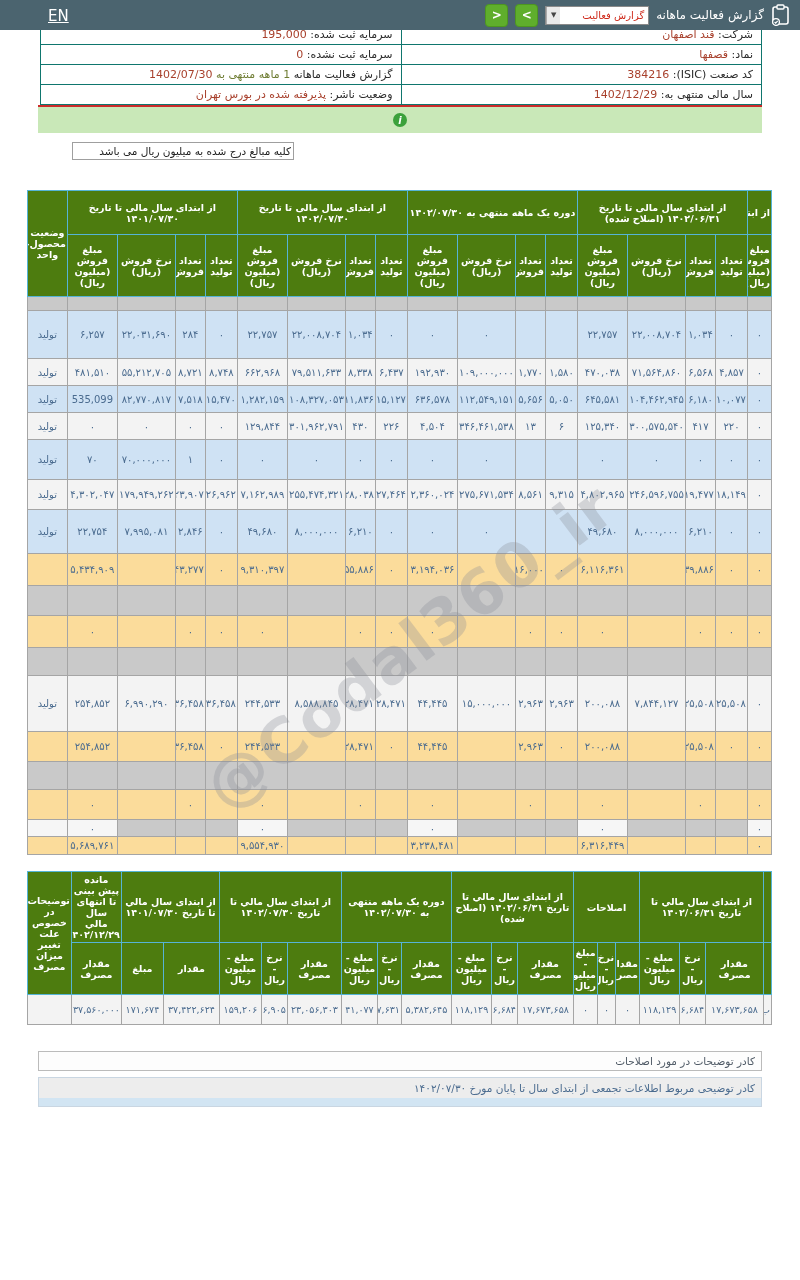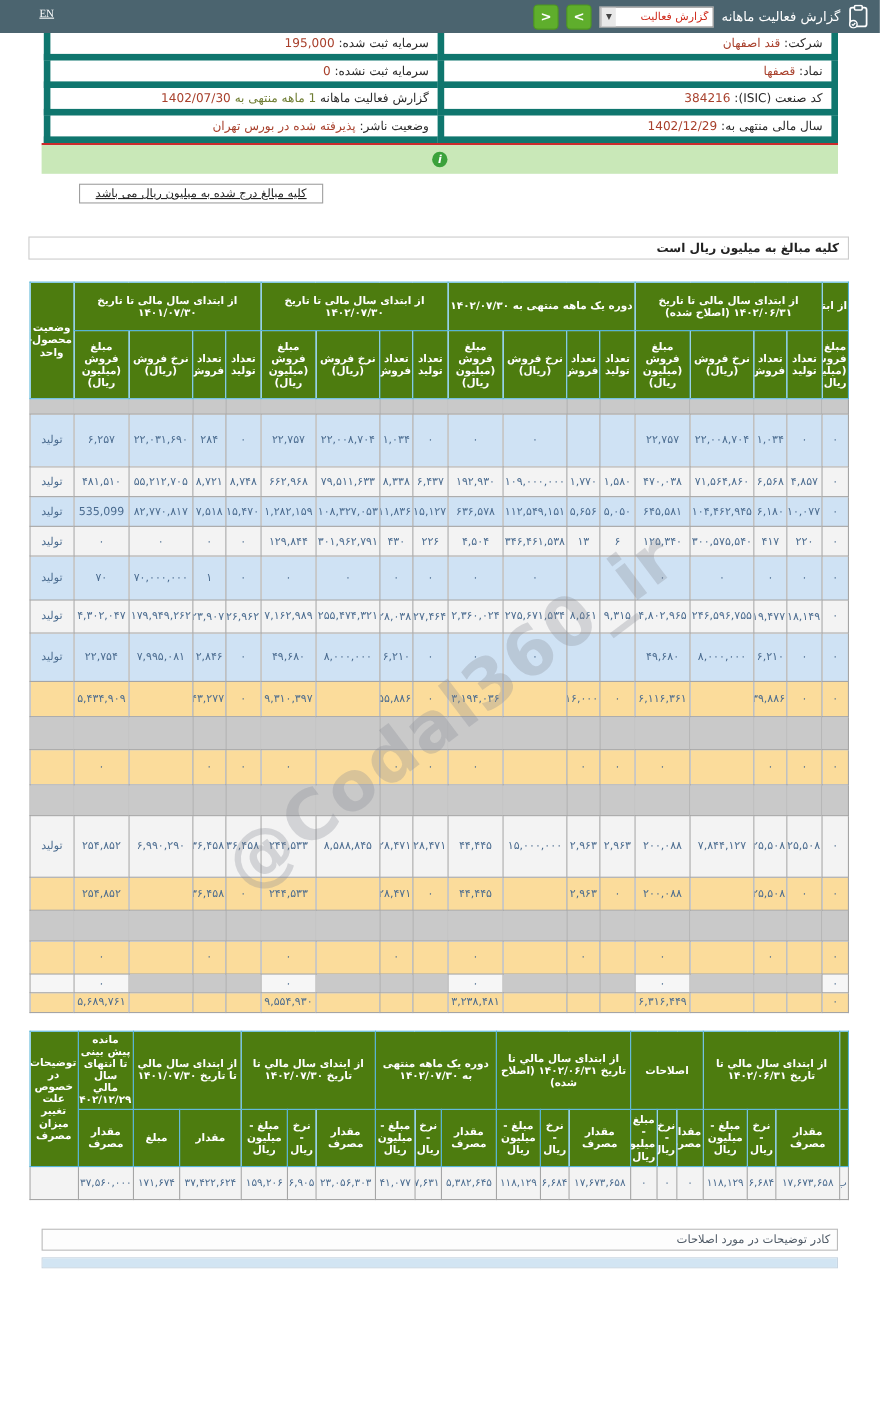--- a/index.html
+++ b/index.html
@@ -1,40 +1,40 @@
 <!DOCTYPE html>
 <html lang="fa" dir="rtl"><head>
 <meta charset="utf-8">
 <style>
   html,body{margin:0;padding:0;width:800px;height:1280px;background:#fff;overflow:hidden;
     font-family:"DejaVu Sans","Liberation Sans",sans-serif;direction:rtl;position:relative;}
   
   .topbar{position:absolute;top:0;left:0;width:800px;height:30px;background:#4b646f;}
-  .en-link{position:absolute;left:36px;top:7px;color:#fff;font-size:10px;text-decoration:underline;direction:ltr;font-family:Liberation Serif, serif;}
+  .en-link{position:absolute;left:48px;top:7px;color:#fff;font-size:15px;text-decoration:underline;direction:ltr;}
   .tb-right{position:absolute;right:10px;top:3px;height:24px;display:flex;align-items:center;gap:7px;}
   .tb-label{color:#fff;font-size:12px;}
   .sel{width:102px;height:17px;background:#fff;border:1px solid #8a8a8a;display:flex;align-items:center;cursor:pointer;}
   .sel-txt{flex:1;color:#cf2a1b;font-size:10px;padding:0 4px;white-space:nowrap;overflow:hidden;}
   .sel-arrow{width:13px;height:100%;background:#e9e9e9;border-left:1px solid #aaa;font-size:7px;color:#444;
     display:flex;align-items:center;justify-content:center;}
   .gbtn{width:21px;height:21px;background:#5fae2c;border-radius:4px;color:#fff;font-weight:bold;font-size:12px;
     display:flex;align-items:center;justify-content:center;cursor:pointer;border:1px solid #4d9620;}
   
   .info-wrap{margin:24px 38px 0;width:722px;border:1px solid #c3c3c3;border-collapse:collapse;}
-  .info-wrap td{border:6px solid #0f766e;height:19px;font-size:11px;padding:0 8px;width:50%;}
+  .info-wrap td{border:1px solid #0f766e;height:19px;font-size:11px;padding:0 8px;width:50%;}
   .i-label{color:#2b2b2b;}
   .v-red{color:#a8402c;}
   .v-green{color:#6f7d33;}
   .redline{margin:0 38px;width:724px;border-top:2px solid #cc2b2b;}
   .banner{margin:0 38px;width:724px;height:26px;background:#c9e8b8;display:flex;align-items:center;justify-content:center;
     gap:6px;font-size:11.5px;color:#333;}
   .i-ico{width:14px;height:14px;border-radius:50%;background:#3ba13b;color:#fff;font-size:10px;font-weight:bold;
     display:flex;align-items:center;justify-content:center;font-style:italic;}
   .unit-box{margin:9px 506px 0 38px;width:216px;border:1px solid #9f9f9f;background:#fff;font-size:10.5px;color:#222;
-    text-align:center;padding:2px 2px;text-decoration:underline;}
+    text-align:right;padding:2px 2px;}
   
   .secbar{margin:0 28px;width:728px;background:#1898c5;color:#fff;font-size:12px;font-weight:bold;padding:3px 8px;}
   .subnote{margin:0 28px;width:728px;border:1px solid #ccc;background:#fff;font-size:11px;font-weight:bold;color:#222;padding:3px 8px;}
   .prod-sec{margin-top:30px;}
   
   table.dt{margin:20px 28px 0;width:744px;border-collapse:collapse;table-layout:fixed;direction:rtl;}
   table.dt th{background:#4d7c0f;color:#fff;border:1px solid #55b4d6;font-size:9.5px;font-weight:bold;
     padding:2px 1px;text-align:center;vertical-align:middle;overflow:hidden;}
   table.dt th.cliph{white-space:nowrap;}
   table.dt td{border:1px solid #a5a5a5;color:#4a6b8f;font-size:10px;text-align:center;padding:0 1px;
@@ -100,21 +100,20 @@
       </tr>
     </tbody>
   </table>
 <div class="redline"></div>
 <div class="banner">
   <span class="i-ico">i</span>
 </div>
 <div class="unit-box">کلیه مبالغ درج شده به میلیون ریال می باشد</div>
 
 <div class="prod-sec">
-  <div class="subnote">کلیه مبالغ به میلیون ریال است</div>
   <table class="dt" id="prod-table">
     <colgroup id="prod-cols">
         <col style="width: 24px;">
         <col style="width: 32px;">
         <col style="width: 30px;">
         <col style="width: 58px;">
         <col style="width: 50px;">
         <col style="width: 32px;">
         <col style="width: 30px;">
         <col style="width: 58px;">
@@ -606,15 +605,16 @@
           <td>۳۷,۵۶۰,۰۰۰</td>
           <td></td>
         </tr>
       </tbody>
   </table>
 </div>
 
 <div class="notes">
   <div class="notes-title">کادر توضیحات در مورد اصلاحات</div>
   <div class="notes-rows" id="notes-rows">
+      <div class="nrow n-gray">کادر توضیحی مربوط اطلاعات تجمعی از ابتدای سال تا پایان مورخ ۱۴۰۲/۰۷/۳۰</div>
       <div class="nrow n-blue empty"></div>
     </div>
 </div>
 
 </body></html>

